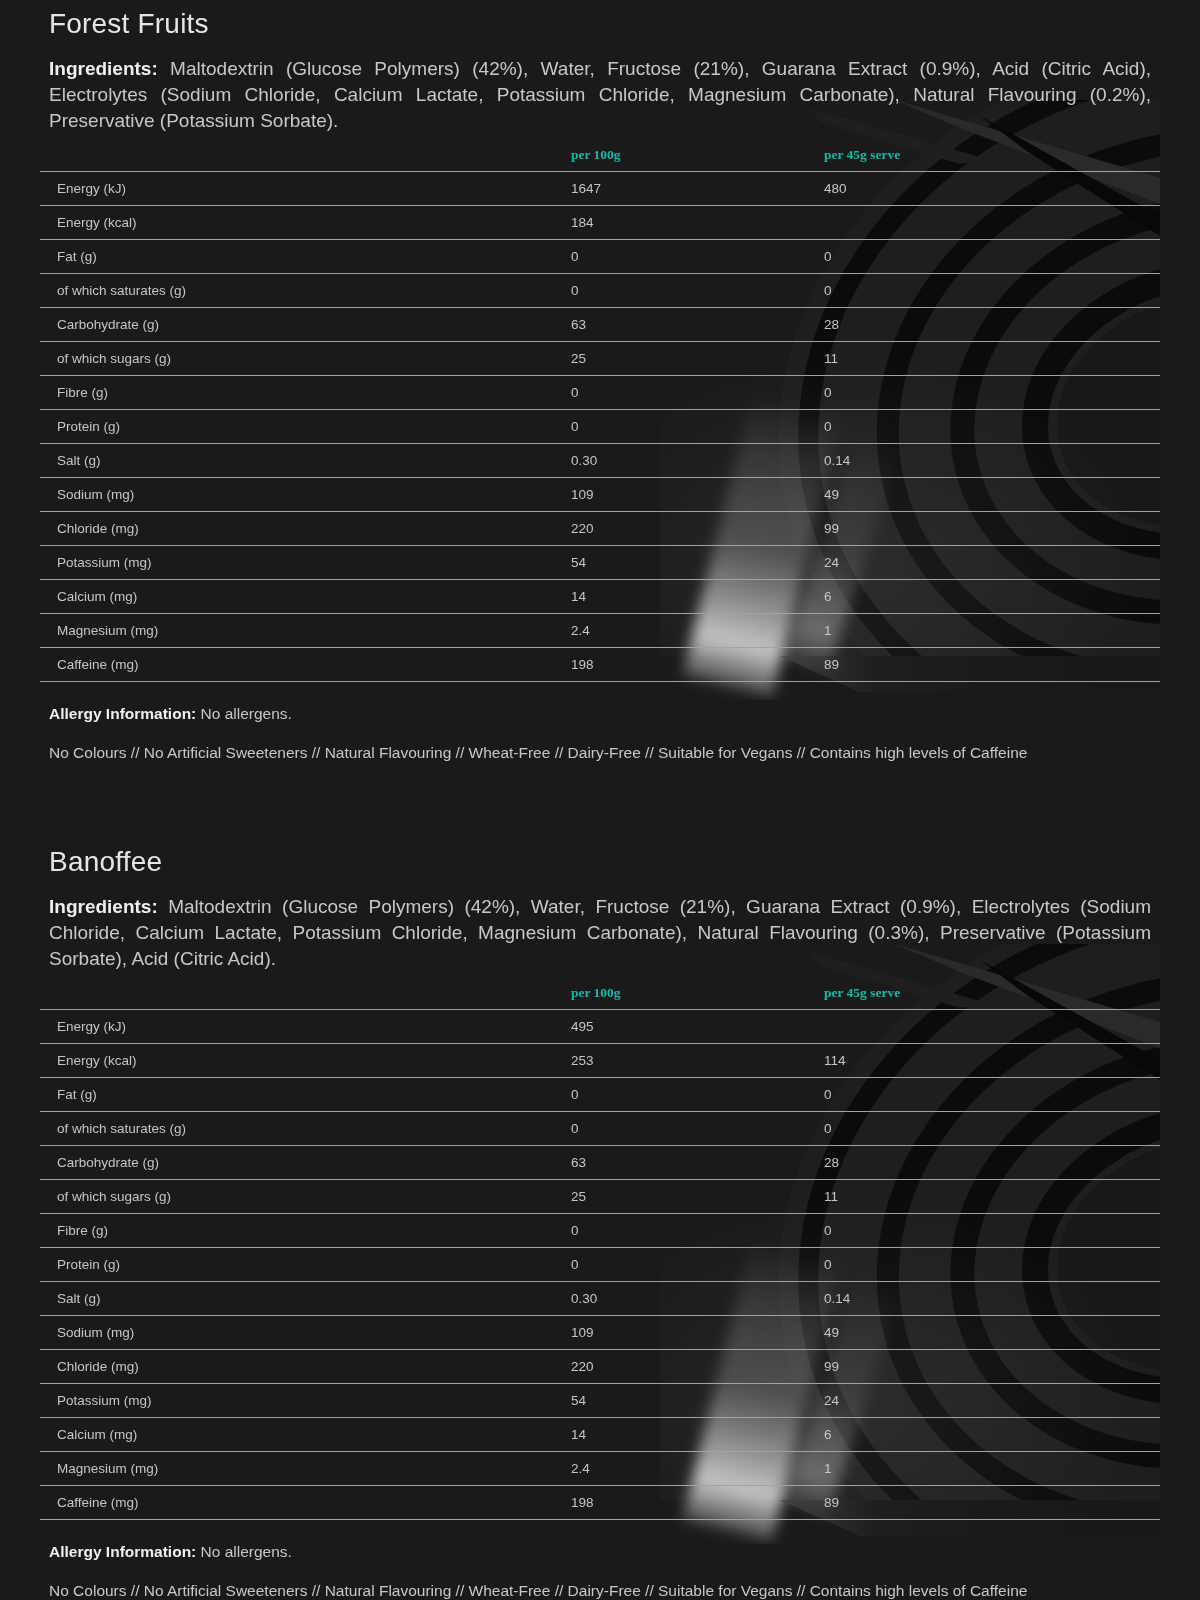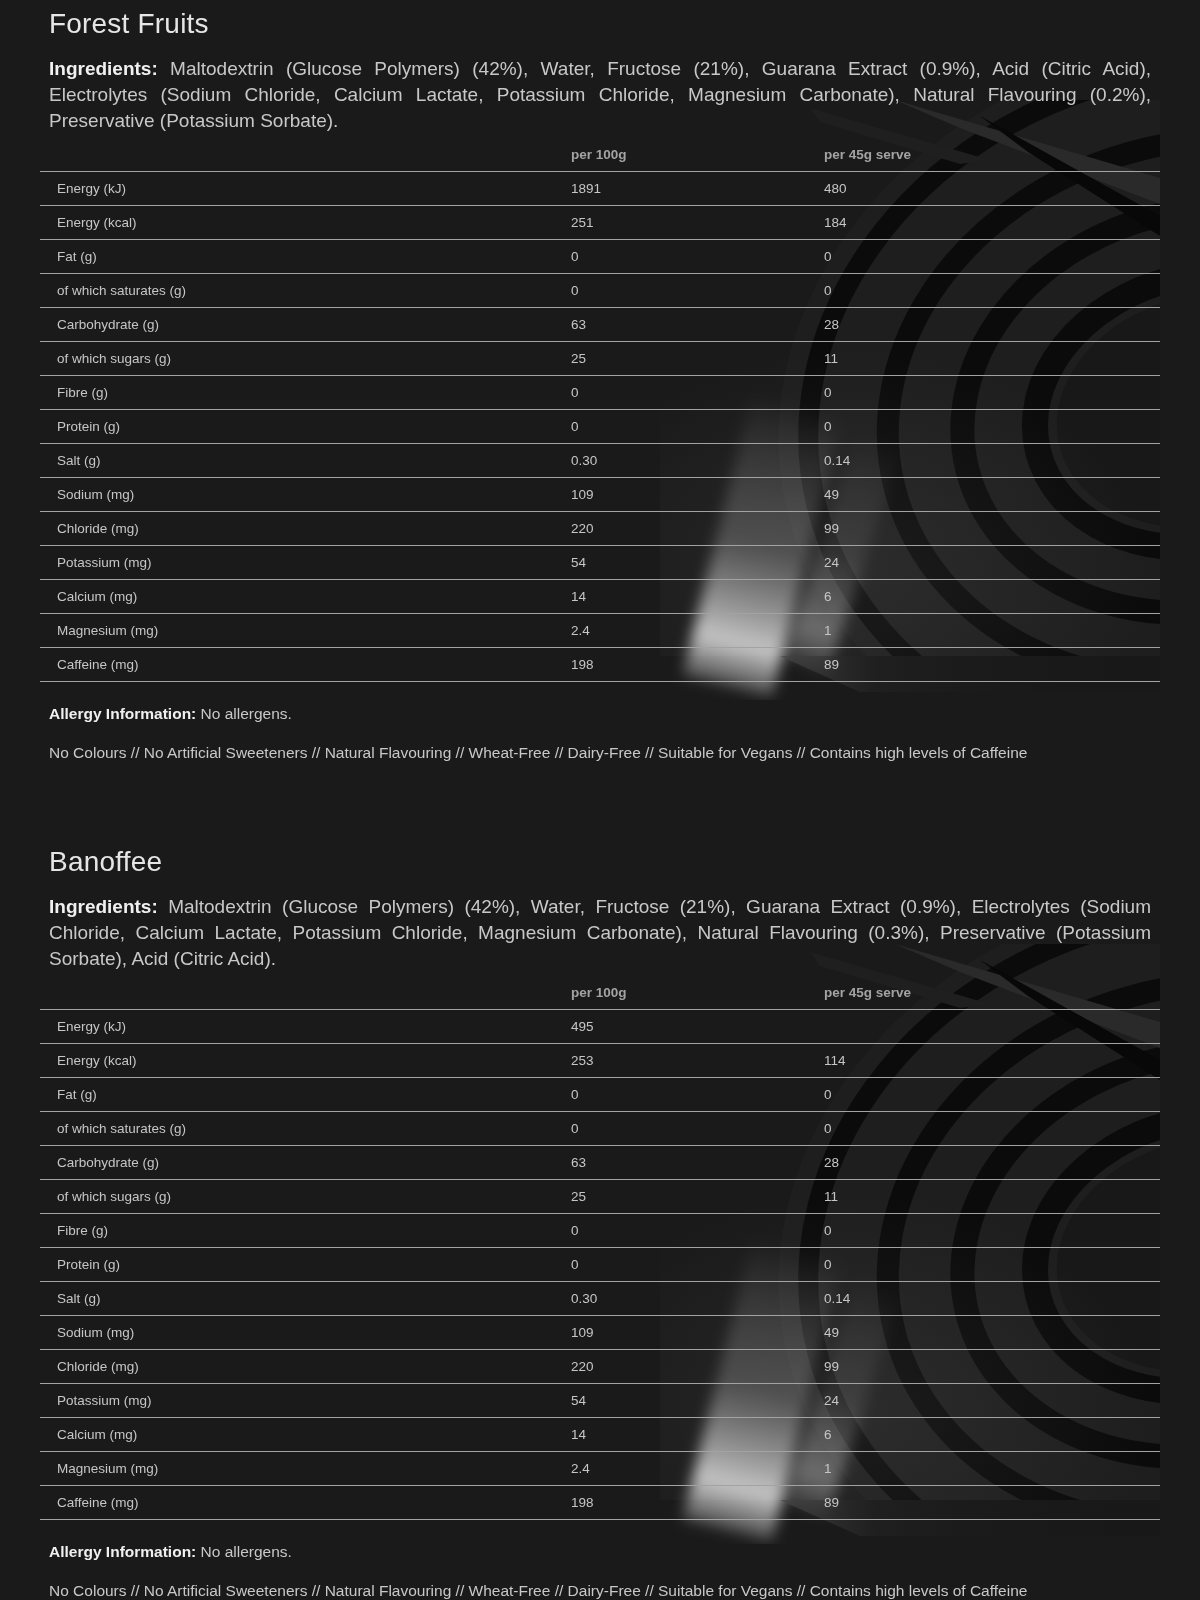--- a/index.html
+++ b/index.html
@@ -35,21 +35,21 @@
   }
   .ntable{
     position:relative;z-index:1;width:1120px;
     font-size:13.5px;color:var(--table-text,#c6c6c6);
   }
   .thead,.trow{
     display:grid;grid-template-columns:531px 253px 1fr;
     height:34px;line-height:33px;
     border-bottom:1px solid var(--table-border,#a3a3a3);
   }
-  .thead .tcell{font-weight:bold;color:#a3a3a3;}
+  .thead .tcell{font-weight:bold;color:#14b8a6;font-family:Liberation Serif, serif;}
   .tcell{overflow:hidden;white-space:nowrap;}
   .tcell.c0{padding-left:17px;}
   p.allergy{
     margin:22px 9px 0 9px;font-size:15.5px;line-height:20px;
     position:relative;z-index:1;
   }
   p.claims{
     margin:18px 9px 0 9px;font-size:15.5px;line-height:22px;
     position:relative;z-index:1;color:var(--text,#c8c8c8);
   }
@@ -122,26 +122,25 @@
   </p>
 
   <div class="ntable">
     <div class="thead">
       <div class="tcell c0"></div>
       <div class="tcell c1">per 100g</div>
       <div class="tcell c2">per 45g serve</div>
     </div>
   <div class="trow">
         <div class="tcell c0">Energy (kJ)</div>
-        <div class="tcell c1">1891</div>
+        <div class="tcell c1">1647</div>
         <div class="tcell c2">480</div>
       </div>
       <div class="trow">
         <div class="tcell c0">Energy (kcal)</div>
-        <div class="tcell c1">251</div>
         <div class="tcell c2">184</div>
       </div>
       <div class="trow">
         <div class="tcell c0">Fat (g)</div>
         <div class="tcell c1">0</div>
         <div class="tcell c2">0</div>
       </div>
       <div class="trow">
         <div class="tcell c0">of which saturates (g)</div>
         <div class="tcell c1">0</div>

